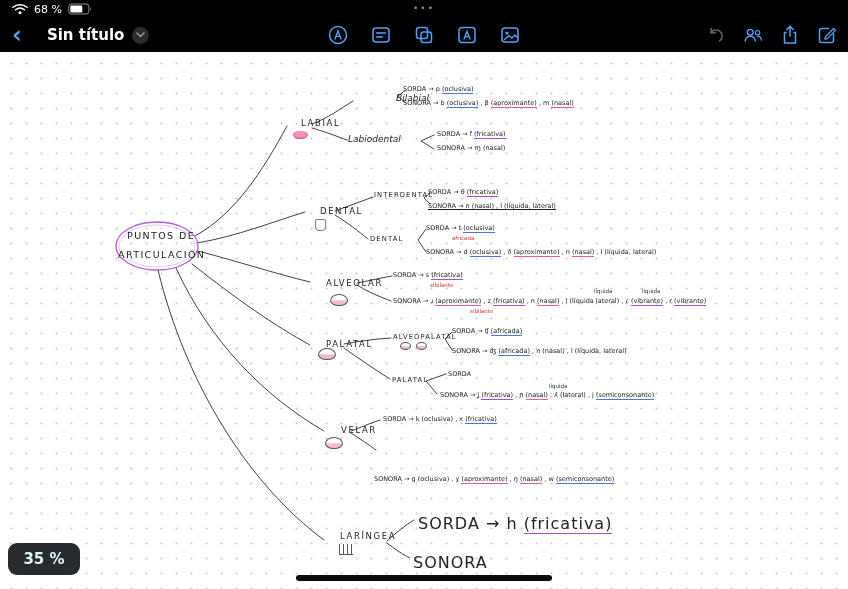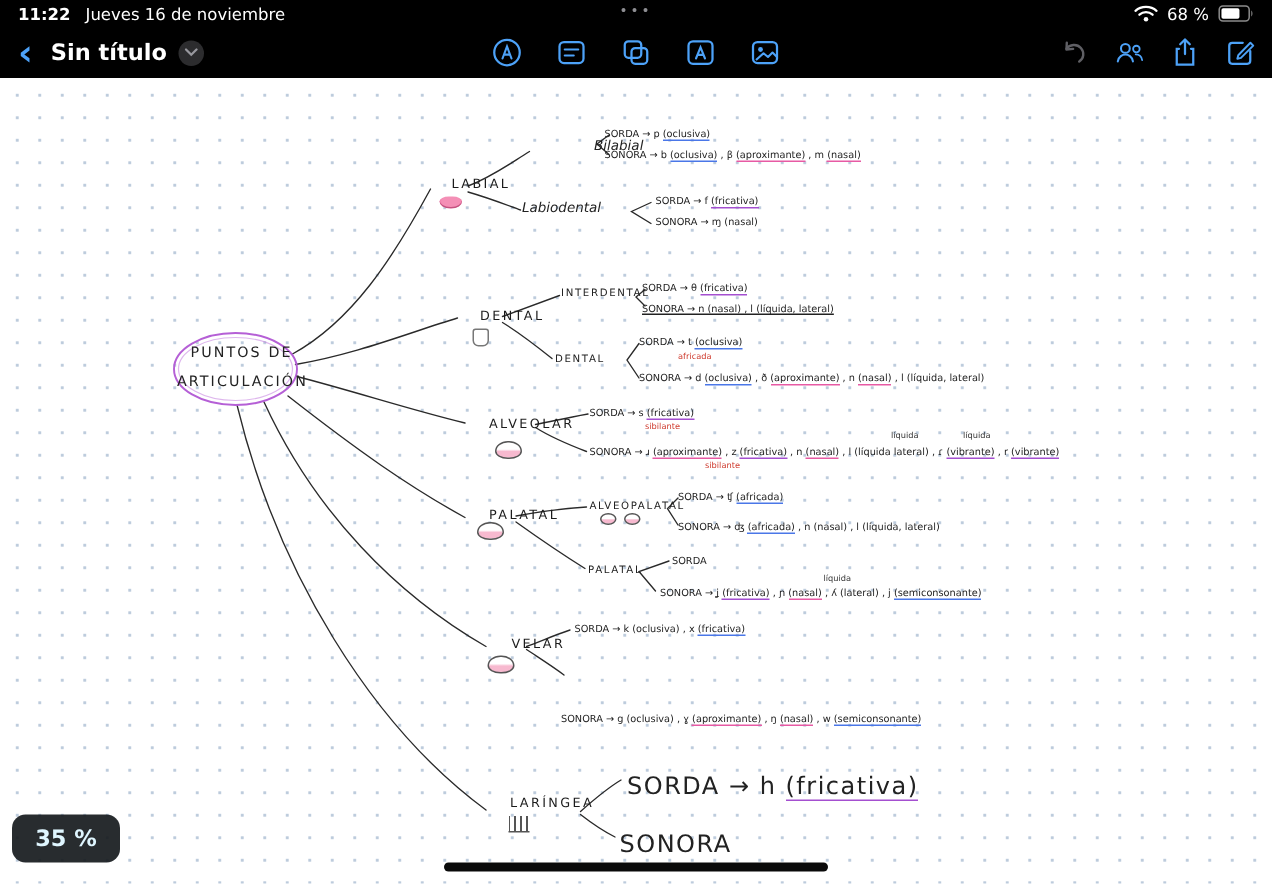--- a/index.html
+++ b/index.html
@@ -10,21 +10,21 @@
     display:flex;align-items:center;justify-content:space-between;padding:0 12px;box-sizing:border-box;font-size:11px;}
   #statusbar .left{display:flex;gap:10px;align-items:center;}
   #statusbar .time{font-weight:bold;}
   #statusbar .dots{position:absolute;left:0;right:0;text-align:center;color:#8e8e93;font-size:9px;letter-spacing:2px;top:3px;}
   #statusbar .right{display:flex;gap:6px;align-items:center;z-index:2;}
 
   
   #toolbar{position:absolute;top:18px;left:0;width:848px;height:34px;background:#000;}
   #toolbar .tleft{position:absolute;left:8px;top:0;height:34px;display:flex;align-items:center;gap:8px;}
   #toolbar .back{color:#4da2f8;font-size:24px;line-height:30px;padding:0 4px;font-weight:bold;}
-  #toolbar .title{color:#fff;font-size:15px;font-weight:600;}
+  #toolbar .title{color:#fff;font-size:15px;font-weight:600;margin-left:13px;}
   #toolbar .titlechev{width:17px;height:17px;border-radius:50%;background:#2c2c2e;color:#98989e;
     display:flex;align-items:center;justify-content:center;font-size:10px;}
   #toolbar .tcenter{position:absolute;left:0;right:0;top:0;height:34px;display:flex;align-items:center;justify-content:center;gap:21px;}
   #toolbar .tright{position:absolute;right:10px;top:0;height:34px;display:flex;align-items:center;gap:15px;}
   .tbicon{width:22px;height:22px;display:flex;align-items:center;justify-content:center;}
 
   
   #canvas{position:absolute;top:52px;left:0;width:848px;height:537px;background:#fff;
     background-image:radial-gradient(circle,#bccbdc 0.9px,rgba(0,0,0,0) 1.1px);
     background-size:15px 15px;background-position:4px 4px;}
@@ -54,24 +54,20 @@
 
   
   #zoombadge{position:absolute;left:8px;top:543px;width:72px;height:32px;background:rgba(22,26,29,.92);
     border-radius:9px;color:#dff6ff;font-size:15px;font-weight:600;display:flex;align-items:center;justify-content:center;}
   #homebar{position:absolute;left:296px;top:575px;width:256px;height:6px;background:#0a0a0a;border-radius:3px;}
 </style>
 </head>
 <body>
 
 <div id="statusbar">
-  <div class="left">
-    <span class="time">11:22</span>
-    <span>Jueves 16 de noviembre</span>
-  </div>
   <div class="dots">•••</div>
   <div class="right">
     <span class="tbicon" style="width:16px;height:12px;">
       <svg width="16" height="12" viewBox="0 0 16 12">
         <path d="M1 4.2 C4.8 .8 11.2 .8 15 4.2" stroke="#fff" stroke-width="1.5" fill="none" stroke-linecap="round"></path>
         <path d="M3.6 6.8 C6.2 4.6 9.8 4.6 12.4 6.8" stroke="#fff" stroke-width="1.5" fill="none" stroke-linecap="round"></path>
         <circle cx="8" cy="9.8" r="1.5" fill="#fff"></circle>
       </svg>
     </span>
     <span>68 %</span>

